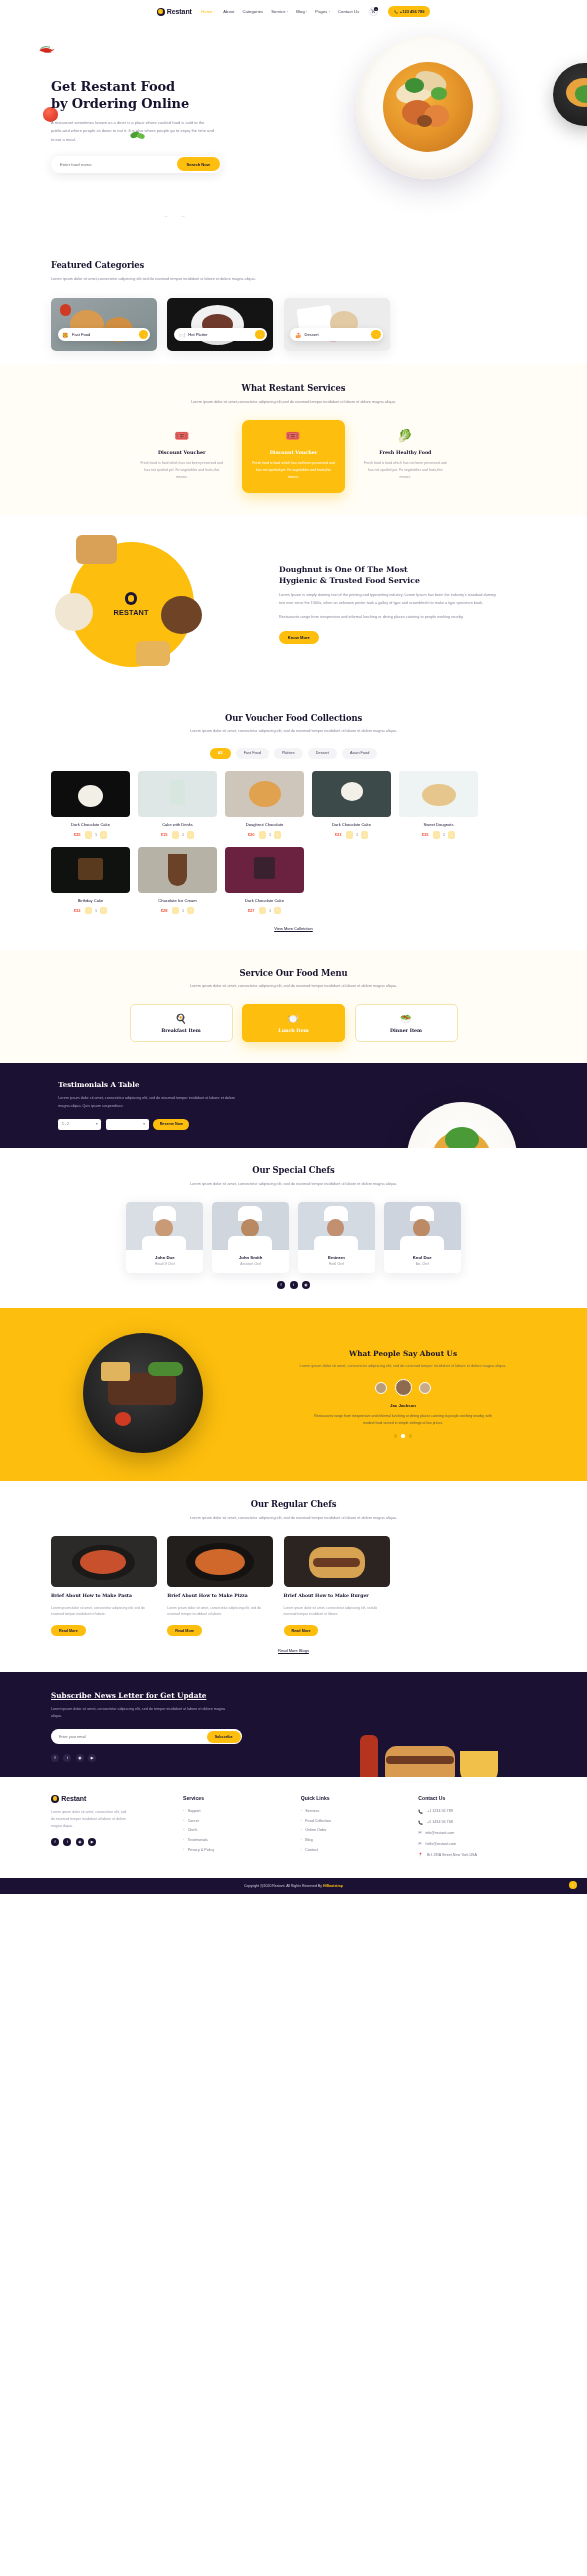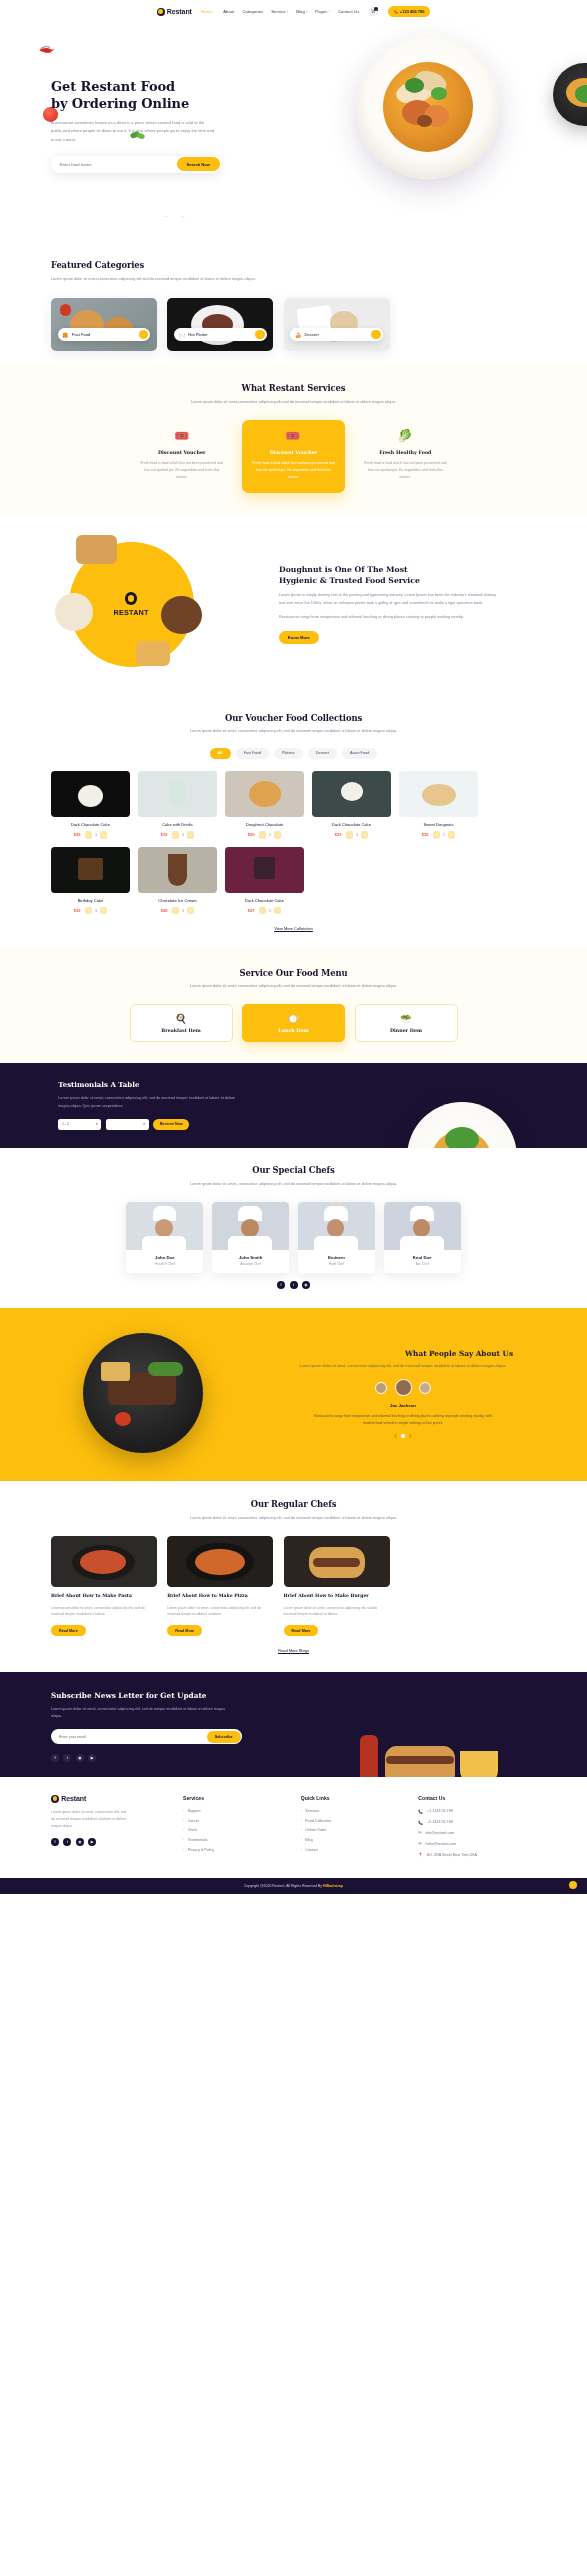--- a/index.html
+++ b/index.html
@@ -191,21 +191,21 @@
          cursor: pointer; border: none; }
 
   
   .testi { background: #fdbe0d; position: relative; padding: 19px 0 22px; display: flex;
            align-items: center; overflow: hidden; }
   .testi-left { width: 242px; position: relative; height: 132px; }
   .testi-img { position: absolute; left: 32px; top: 5.9px; width: 120px; height: 120px;
                border-radius: 50%; overflow: hidden; box-shadow: 0 8.8px 25px rgba(0,0,0,.25);
                background: radial-gradient(circle at 45% 40%, #3d3d3d, #0f0f0f); }
   .testi-right { width: 220px; text-align: center; }
-  .testi-right h2 { font-size: 7.3px; color: #17132f; text-align: right; }
+  .testi-right h2 { font-size: 7.3px; color: #17132f; }
   .testi-right .sec-sub { margin-top: 5.1px; color: #6f6a50; }
   .avatars { display: flex; gap: 7.3px; justify-content: center; margin-top: 8.8px;
              align-items: center; }
   .av { width: 12.5px; height: 12.5px; border-radius: 50%; overflow: hidden; background: #d8cfbb;
         border: 0.9px solid #fff; }
   .av.big { width: 17px; height: 17px; }
   .testi-name { font-size: 4.4px; font-weight: 700; color: #17132f; margin-top: 6.6px;
                 font-family: "Liberation Sans", sans-serif; }
   .testi-quote { font-size: 3.5px; line-height: 2.0; color: #5d5840; margin-top: 5.1px;
                  width: 184px; margin-left: auto; margin-right: auto; }
@@ -220,21 +220,21 @@
   .blog { width: 106px; }
   .blog-img { width: 106px; height: 51px; border-radius: 4.4px; overflow: hidden; }
   .blog h4 { font-size: 4.6px; line-height: 1.5; color: #17132f; margin-top: 6.6px; }
   .blog p { font-size: 3.4px; line-height: 2.0; color: #9b98a8; margin-top: 4.4px; }
   .blog .btn-yellow { margin-top: 6.6px; padding: 3.7px 8px; font-size: 3.7px; }
   .read-more-blogs { display: block; margin: 11.7px auto 0; font-size: 4px; color: #17132f;
                      text-decoration: underline; background: none; border: none; cursor: pointer; }
 
   
   .news { background: #1b1233; padding: 19px 0 14.7px; position: relative; overflow: hidden; }
-  .news h2 { font-size: 7.3px; color: #fff; }
+  .news h2 { font-size: 7.3px; color: #fff; text-decoration: underline; }
   .news p { font-size: 3.7px; line-height: 2.0; color: #a9a4bd; margin-top: 5.9px; width: 184px; }
   .news-form { margin-top: 8.8px; width: 191px; height: 14.7px; background: #fff;
                border-radius: 14.7px; display: flex; align-items: center; padding-left: 8px; }
   .news-form input { flex: 1; border: none; outline: none; font-size: 3.7px; color: #8a8799;
                      background: transparent; font-family: "Liberation Sans", sans-serif; }
   .news-form .btn-yellow { height: 11.7px; padding: 0 8px; margin-right: 1.5px; font-size: 3.7px; }
   .news-social { display: flex; gap: 4.4px; margin-top: 10.3px; }
   .news-social .soc { background: #2b2248; }
   .news-food { position: absolute; right: 29px; top: 11.7px; width: 169px; height: 88px; }
 

